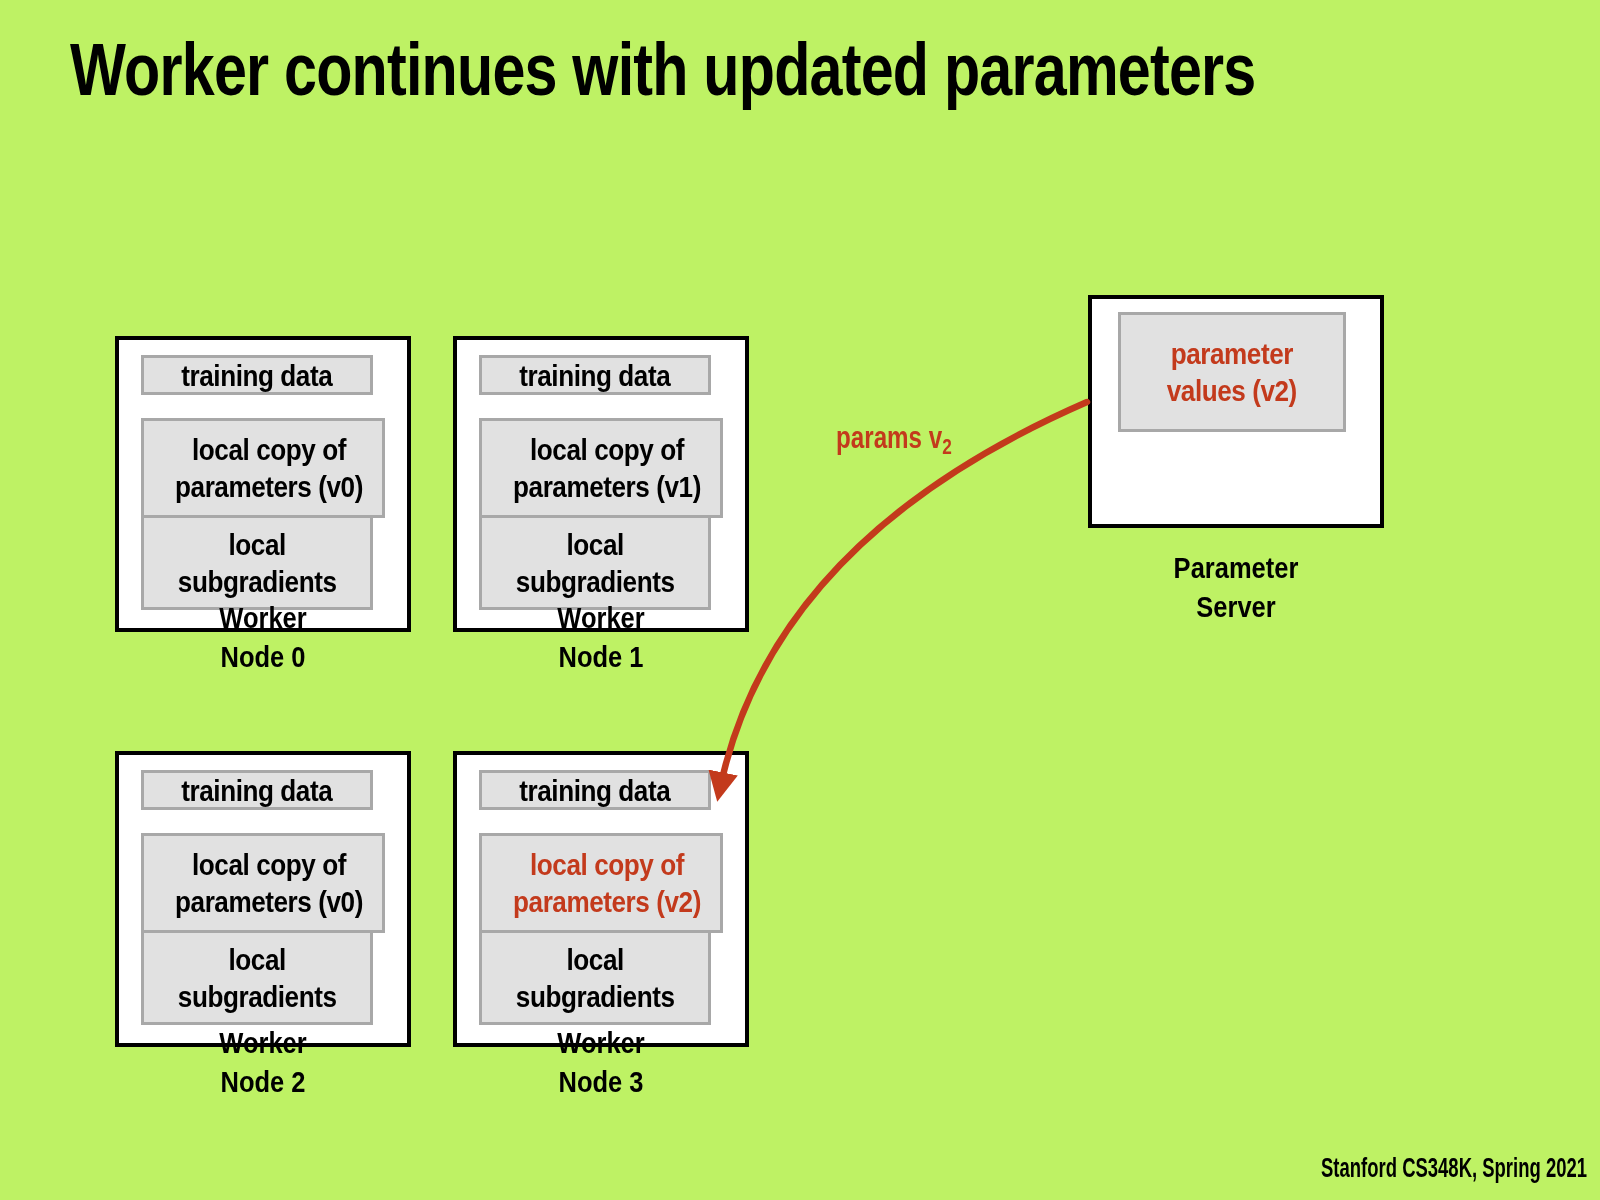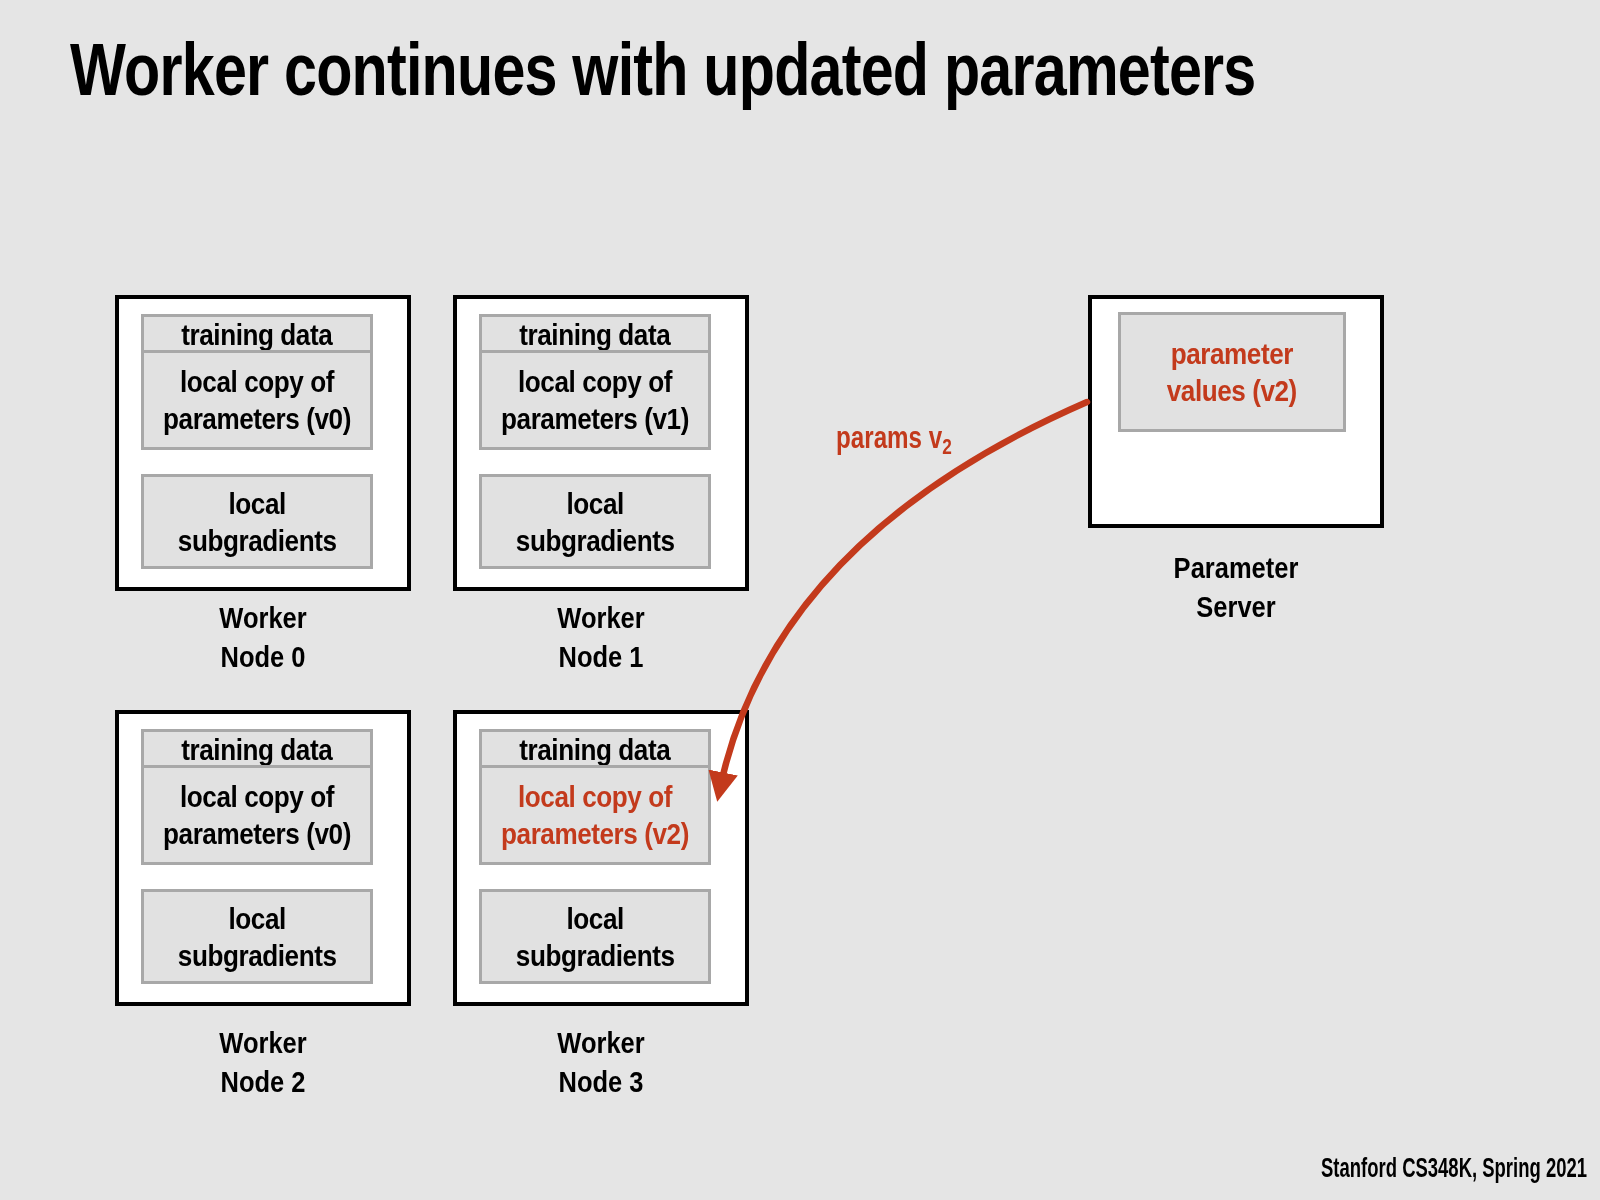--- a/index.html
+++ b/index.html
@@ -1,20 +1,20 @@
 <!DOCTYPE html>
 <html><head>
 <meta charset="utf-8">
 <style>
   html, body { margin: 0; padding: 0; background: #ffffff; }
   .slide {
     position: relative;
     width: 1600px;
     height: 1200px;
-    background: #e5e5e5;
+    background: #bef264;
     overflow: hidden;
     font-family: "Liberation Sans", sans-serif;
     font-weight: bold;
     color: #000000;
   }
   .title {
     position: absolute;
     left: 70px;
     top: 27px;
     margin: 0;
@@ -24,20 +24,21 @@
     white-space: nowrap;
     transform: scaleX(0.79);
     transform-origin: left top;
   }
   .node {
     position: absolute;
     width: 288px;
     height: 288px;
     border: 4px solid #000000;
     background: #ffffff;
+    margin-top: 41px;
   }
   .pserver {
     position: absolute;
     left: 1088px;
     top: 295px;
     width: 288px;
     height: 225px;
     border: 4px solid #000000;
     background: #ffffff;
   }
@@ -45,21 +46,21 @@
     position: absolute;
     left: 22px;
     width: 226px;
     background: #e1e1e1;
     border: 3px solid #a8a8a8;
     display: flex;
     align-items: center;
     justify-content: center;
   }
   .c1 { top: 15px;  height: 34px; }
-  .c2 { top: 51px;  height: 94px; }
+  .c2 { top: 78px;  height: 94px; padding-left: 12px; }
   .c3 { top: 175px; height: 89px; }
   .pcell {
     position: absolute;
     left: 26px;
     top: 13px;
     width: 222px;
     height: 114px;
     background: #e1e1e1;
     border: 3px solid #a8a8a8;
     display: flex;

